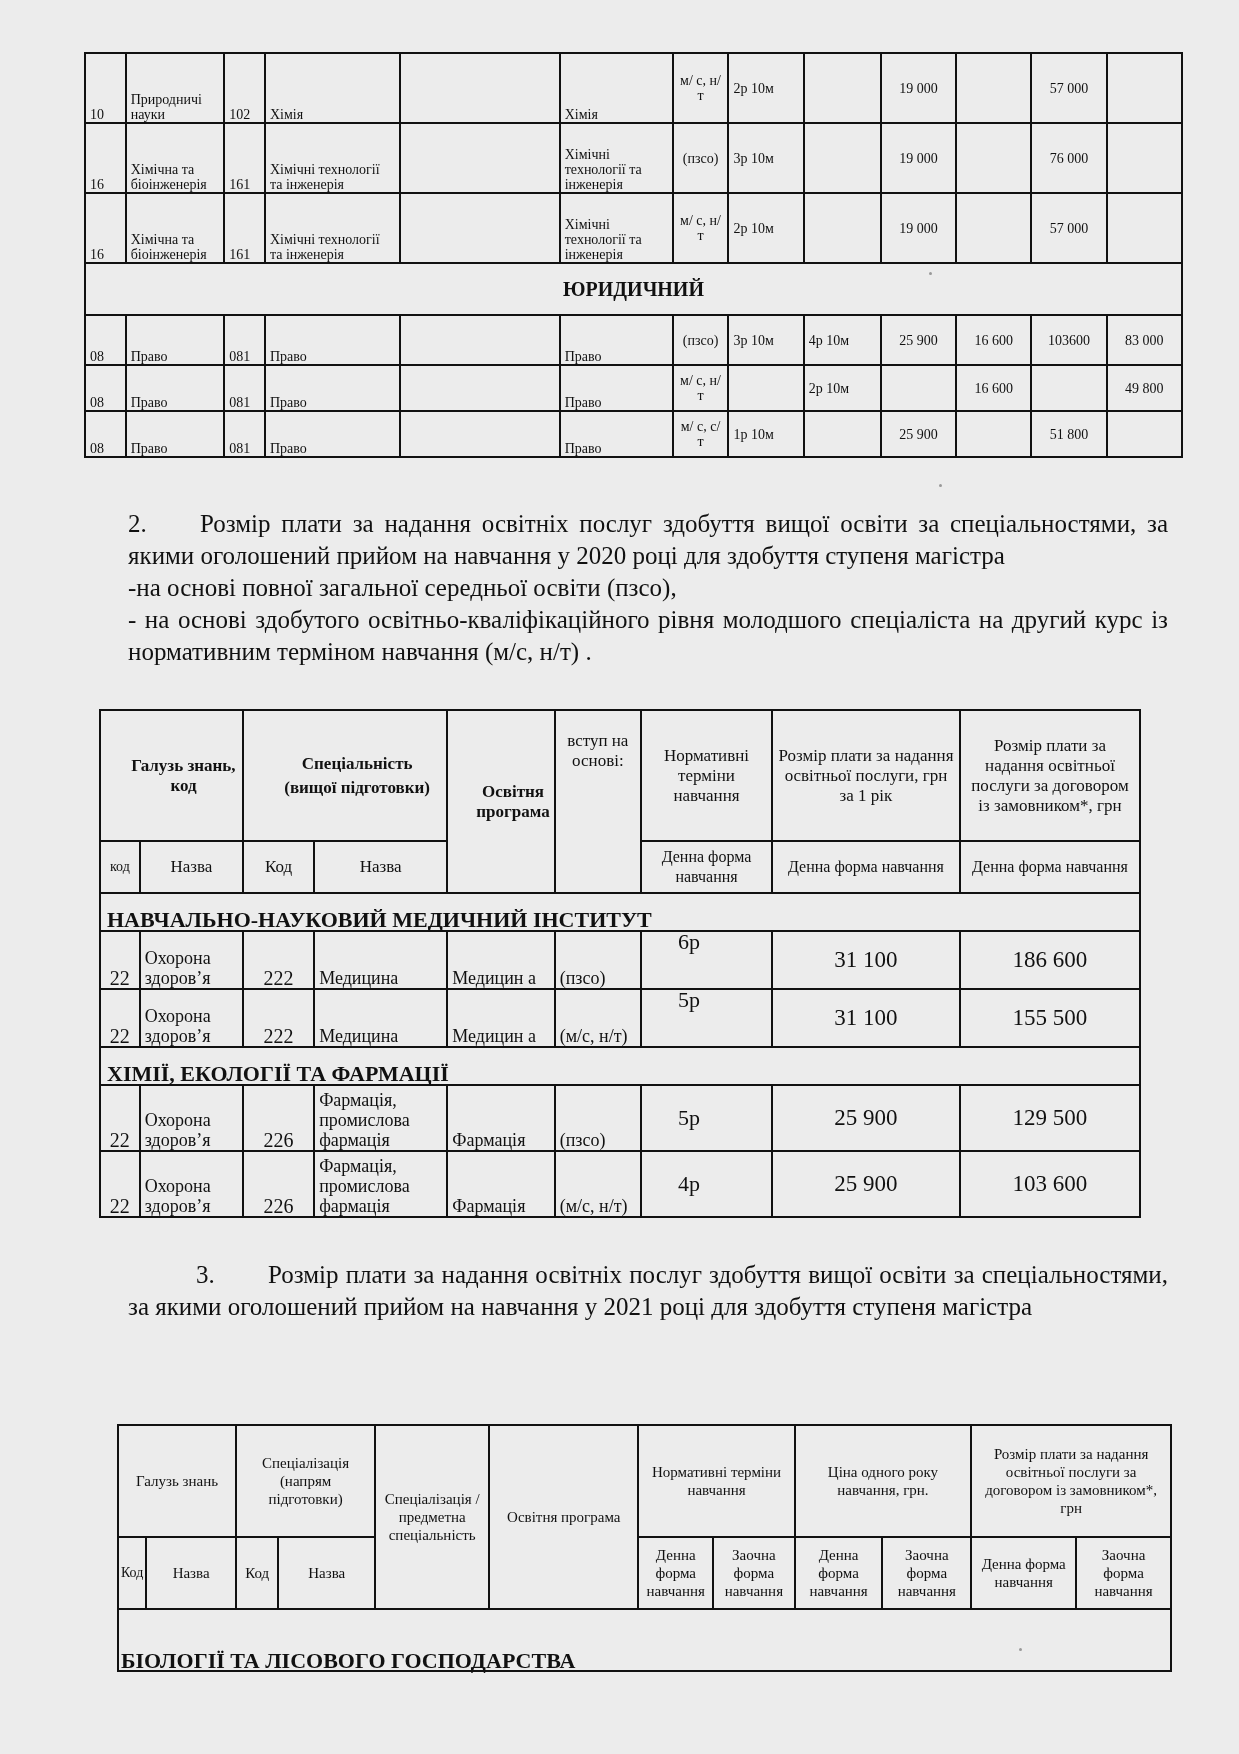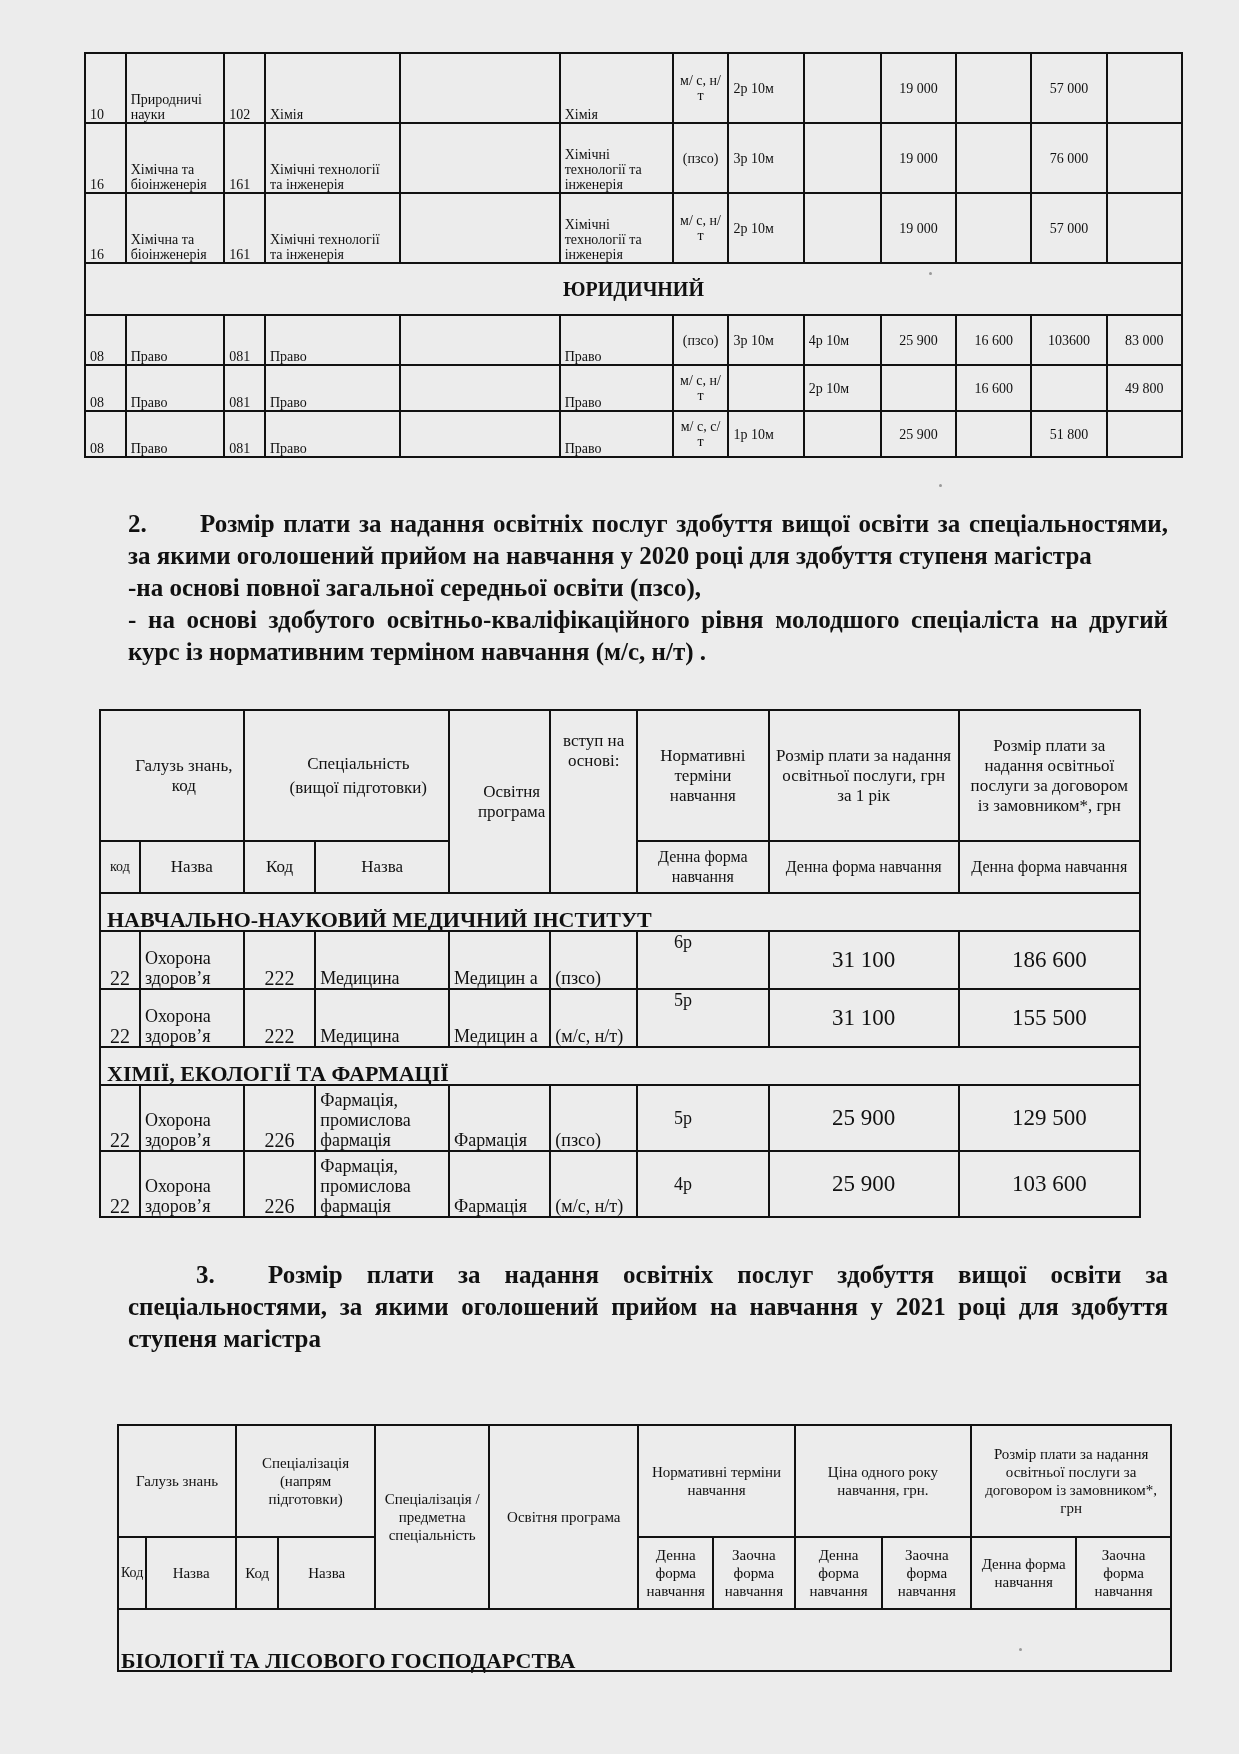--- a/index.html
+++ b/index.html
@@ -9,31 +9,31 @@
   td { border:2px solid #111; padding:0 4px; vertical-align:bottom; }
   
   #t1 { left:84px; top:52px; width:1099px; font-size:14px; line-height:15px; }
   #t1 td { height:68px; }
   #t1 td.c { text-align:center; vertical-align:middle; }
   #t1 td.mid { vertical-align:middle; }
   #t1 tr.sec td { height:50px; text-align:center; vertical-align:middle; font-weight:bold; font-size:20px; }
   #t1 tr.r4 td { height:48px; }
   #t1 tr.r5 td, #t1 tr.r6 td { height:44px; }
   
-  .para { position:absolute; left:128px; width:1040px; font-size:25px; line-height:32px;font-weight:bold; }
+  .para { position:absolute; left:128px; width:1040px; font-size:25px; line-height:32px; }
   .para .num { display:inline-block; width:72px; }
   .para p { margin:0; text-align:justify; }
   
   #t2 { left:99px; top:709px; width:1042px; font-size:17px; line-height:20px; }
   #t2 td { text-align:center; vertical-align:middle; }
-  #t2 .hb { font-weight:normal;padding-left:28px; }
+  #t2 .hb { font-weight:bold;padding-left:28px; }
   #t2 tr.sec td { text-align:left; font-weight:bold; font-size:22px; height:36px; vertical-align:bottom; padding-left:6px; }
   #t2 tr.row td { height:56px; vertical-align:bottom; text-align:left; font-size:18px; }
   #t2 tr.row td.big { font-size:23px; vertical-align:middle; text-align:center; }
-  #t2 tr.row td.top { vertical-align:top; font-size:18px;padding-left:36px; }
+  #t2 tr.row td.top { vertical-align:top; font-size:22px;padding-left:36px; }
   #t2 tr.row td.code { font-size:20px; text-align:center; }
   
   #t3 { left:117px; top:1424px; width:1055px; font-size:15px; line-height:18px; }
   #t3 td { text-align:center; vertical-align:middle; }
   #t3 tr.sec td { height:60px; text-align:left; vertical-align:bottom; font-weight:bold; font-size:22px; padding-left:2px; }
   .spk { position:absolute; width:3px; height:3px; background:#999; border-radius:50%; }
 </style>
 </head>
 <body>
 

